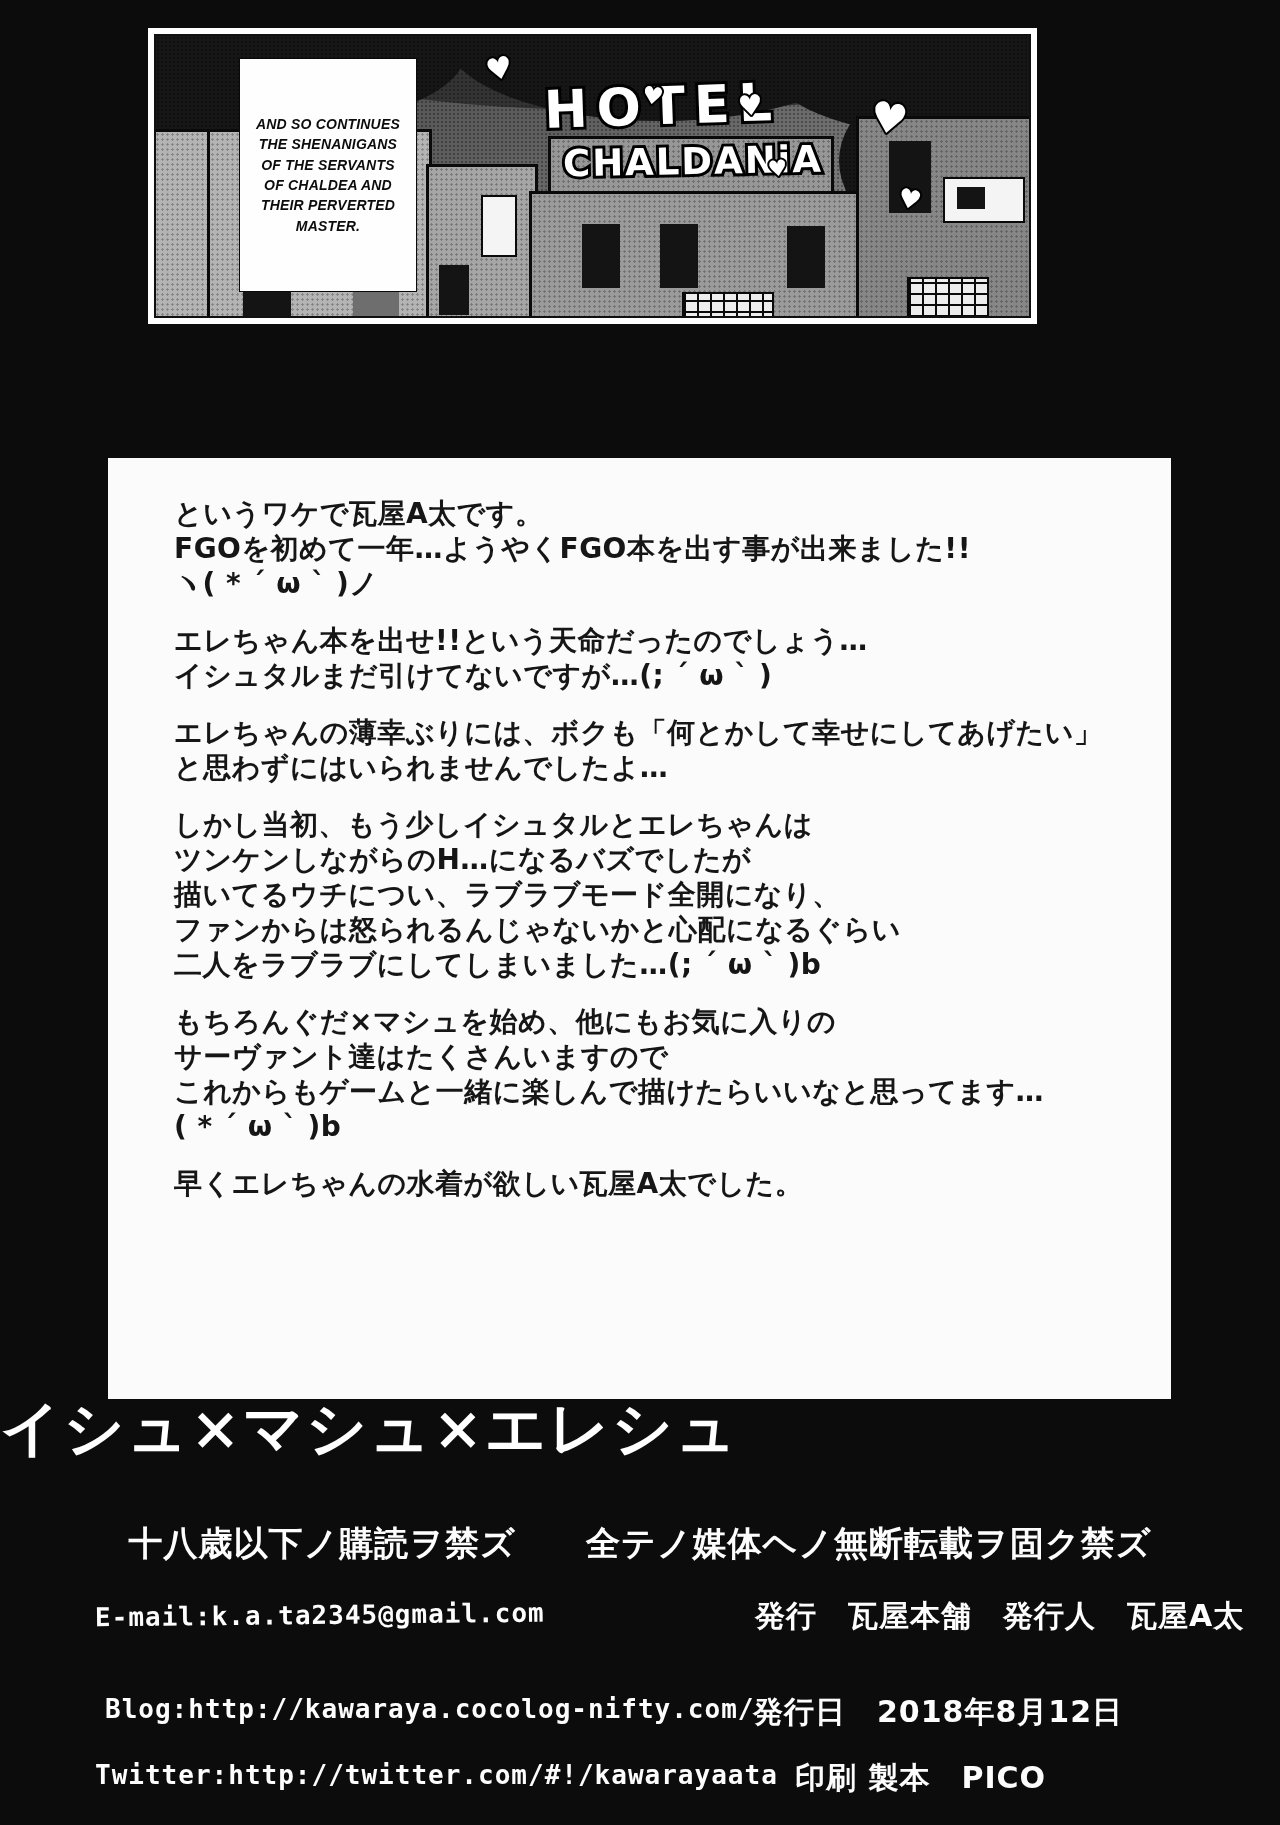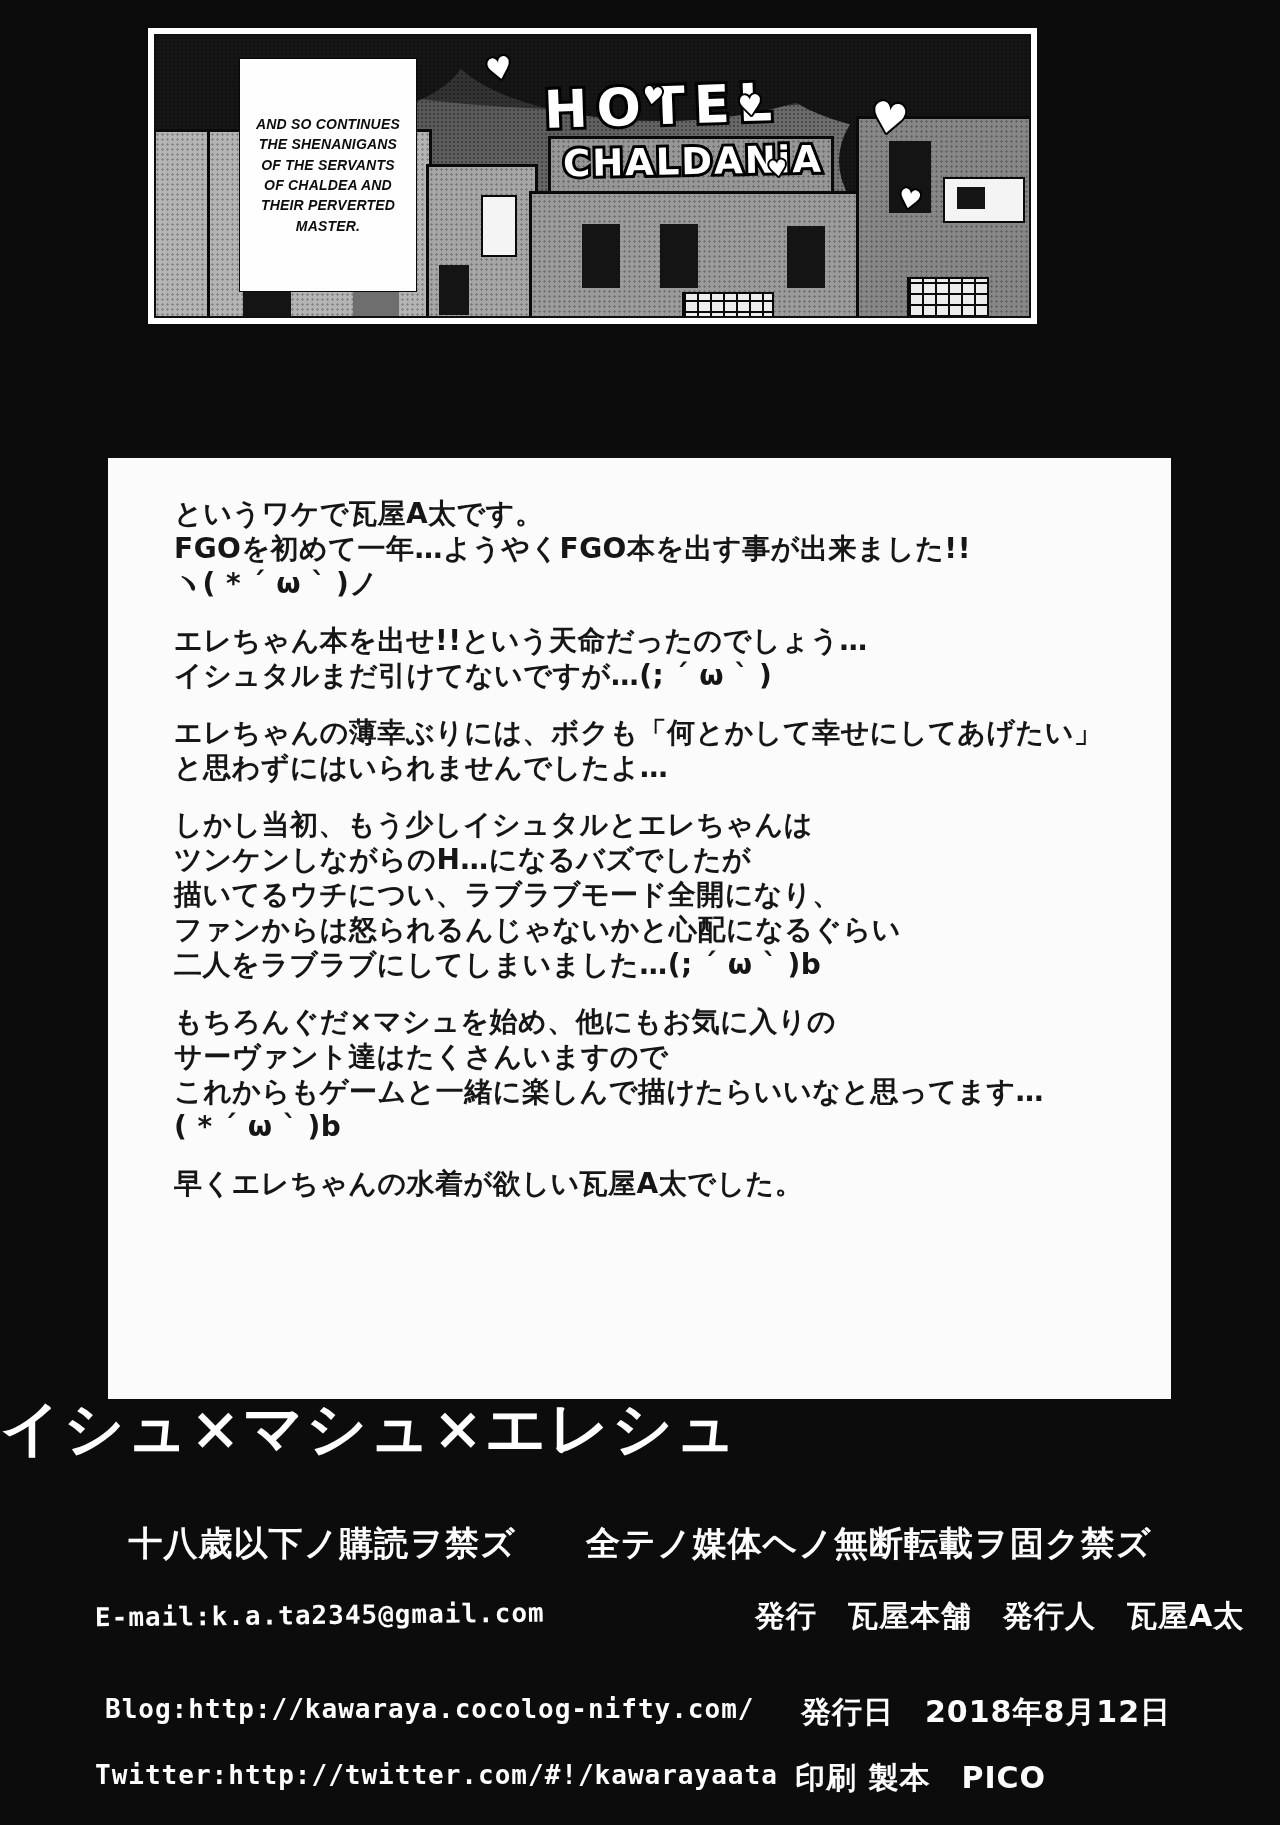--- a/index.html
+++ b/index.html
@@ -109,21 +109,21 @@
     color:#fdfdfd;font-weight:bold;font-size:34px;letter-spacing:1px;white-space:nowrap;
     font-family:"DejaVu Sans",sans-serif;
     margin-top:15px;
   }
   .credit{position:absolute;color:#fdfdfd;white-space:nowrap;}
   .credit.mono{font-family:"DejaVu Sans Mono",monospace;font-weight:bold;font-size:26px;letter-spacing:1px;}
   .credit.jp{font-family:"DejaVu Sans",sans-serif;font-weight:bold;font-size:30px;letter-spacing:1px;}
   .r1l{left:95px;top:1600px;transform:rotate(-0.6deg);}
   .r1r{left:755px;top:1596px;}
   .r2l{left:105px;top:1694px;}
-  .r2r{left:801px;top:1692px;text-align:center;}
+  .r2r{left:753px;top:1692px;text-align:center;}
   .r3l{left:95px;top:1760px;}
   .r3r{left:795px;top:1758px;}
 </style>
 </head>
 <body>
 
 <div class="page">
 
   <div class="panel">
     <div class="art">

